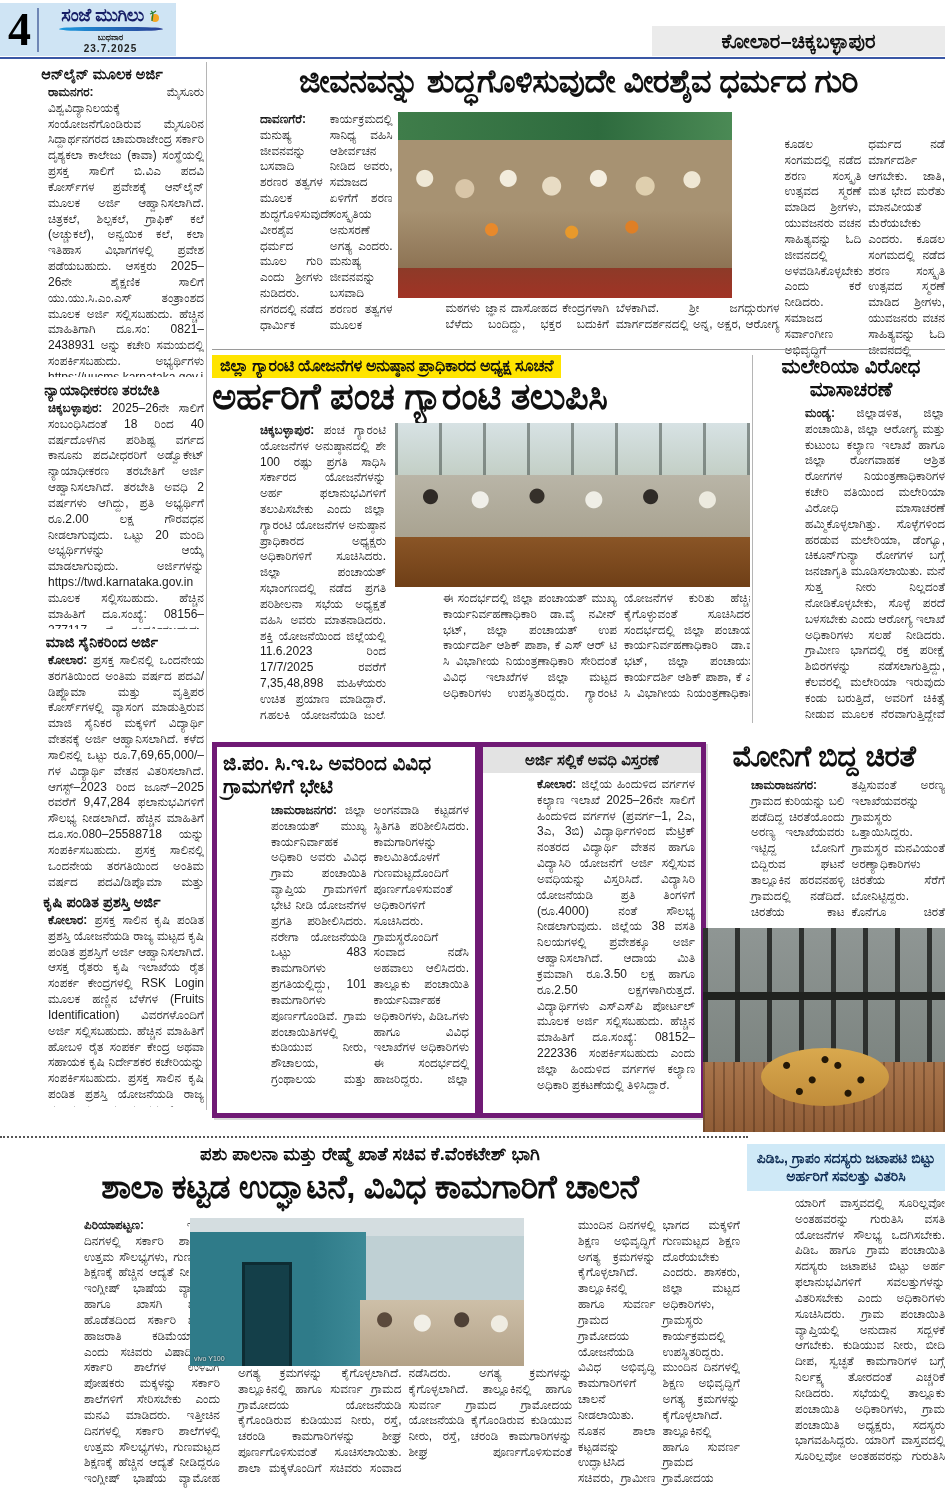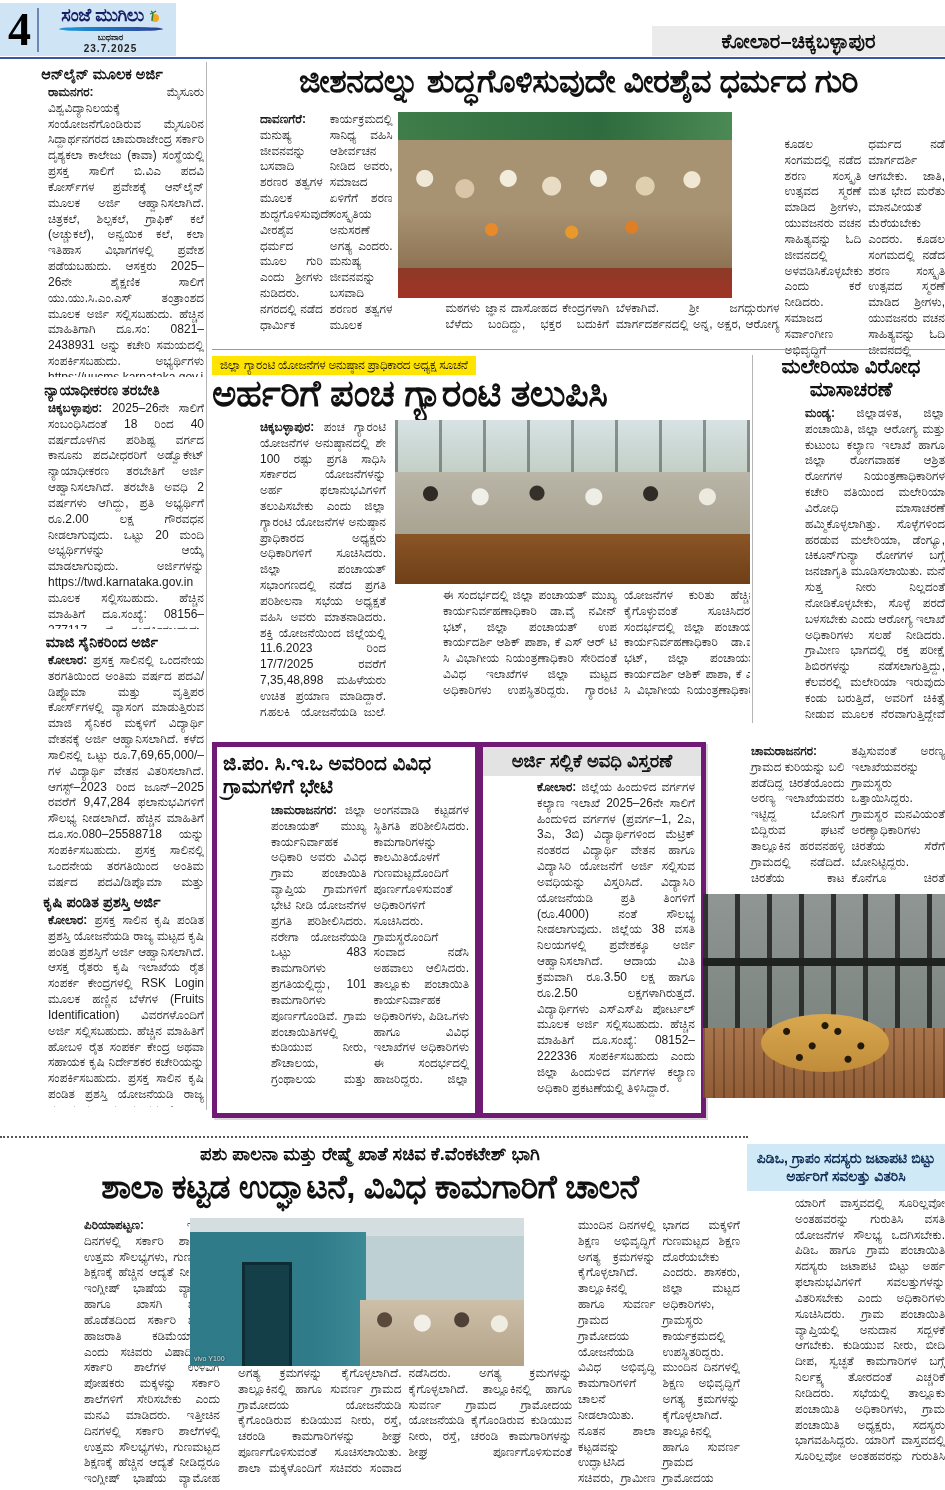--- a/index.html
+++ b/index.html
@@ -28,27 +28,27 @@
   .cols2{column-count:2;column-gap:7px;}
   .vline{width:1px;background:#b5b5b5;}
   .hline{height:1px;background:#9a9a9a;}
   
   .main-headline{left:212px;top:62px;width:733px;font-size:32px;font-weight:bold;
                  text-align:center;letter-spacing:-0.5px;line-height:1.2;}
   .main-row{left:212px;top:112px;width:733px;height:233px;display:flex;gap:5px;}
   .photo{background:#b9ab92;position:relative;overflow:hidden;}
   .photo-strip{position:absolute;left:0;width:100%;}
   
-  .kicker{display:inline-block;background:#ffe400;font-size:12px;font-weight:normal;
+  .kicker{display:inline-block;background:#ffe400;font-size:16px;font-weight:bold;
           padding:2px 8px 3px;letter-spacing:-0.3px;}
   .g-headline{font-size:37px;font-weight:bold;letter-spacing:-0.5px;line-height:1.05;}
   
   .box{border:5px solid #701a75;background:#fff;box-shadow:2px 2px 0 #d9d9d9;}
   .ceo-title{font-size:20px;font-weight:bold;line-height:1.15;padding:5px 6px 3px;}
-  .gray-band{background:#e3e3e3;text-align:center;font-size:18px;font-weight:bold;padding:4px 2px;}
+  .gray-band{background:#e3e3e3;text-align:center;font-size:15px;font-weight:bold;padding:4px 2px;}
   .leo-title{font-size:29px;font-weight:bold;text-align:center;letter-spacing:-0.5px;}
   
   .dotted{border-top:2px dotted #555;}
   .b-kicker{font-size:18px;font-weight:bold;text-align:center;}
   .b-headline{font-size:33px;font-weight:bold;text-align:center;letter-spacing:-0.5px;}
   .bluebox{background:#cfe9f7;color:#0c2a52;font-size:14px;font-weight:bold;text-align:center;
            padding:6px 4px;line-height:1.25;}
   .wm{position:absolute;left:4px;bottom:4px;font-size:7px;color:#eee;opacity:.9;
       text-shadow:0 0 2px #000;}
 </style>
@@ -107,21 +107,21 @@
     <div style="height:218px;overflow:hidden;">
       <div class="rail-title">ಕೃಷಿ ಪಂಡಿತ ಪ್ರಶಸ್ತಿ ಅರ್ಜಿ</div>
       <div class="body-txt" style="height:194px;">
         <span class="dl">ಕೋಲಾರ:</span>
         <span>ಪ್ರಸಕ್ತ ಸಾಲಿನ ಕೃಷಿ ಪಂಡಿತ ಪ್ರಶಸ್ತಿ ಯೋಜನೆಯಡಿ ರಾಜ್ಯ ಮಟ್ಟದ ಕೃಷಿ ಪಂಡಿತ ಪ್ರಶಸ್ತಿಗೆ ಅರ್ಜಿ ಆಹ್ವಾನಿಸಲಾಗಿದೆ. ಆಸಕ್ತ ರೈತರು ಕೃಷಿ ಇಲಾಖೆಯ ರೈತ ಸಂಪರ್ಕ ಕೇಂದ್ರಗಳಲ್ಲಿ RSK Login ಮೂಲಕ ಹಣ್ಣಿನ ಬೆಳೆಗಳ (Fruits Identification) ವಿವರಗಳೊಂದಿಗೆ ಅರ್ಜಿ ಸಲ್ಲಿಸಬಹುದು. ಹೆಚ್ಚಿನ ಮಾಹಿತಿಗೆ ಹೋಬಳಿ ರೈತ ಸಂಪರ್ಕ ಕೇಂದ್ರ ಅಥವಾ ಸಹಾಯಕ ಕೃಷಿ ನಿರ್ದೇಶಕರ ಕಚೇರಿಯನ್ನು ಸಂಪರ್ಕಿಸಬಹುದು. ಪ್ರಸಕ್ತ ಸಾಲಿನ ಕೃಷಿ ಪಂಡಿತ ಪ್ರಶಸ್ತಿ ಯೋಜನೆಯಡಿ ರಾಜ್ಯ ಮಟ್ಟದ ಕೃಷಿ ಪಂಡಿತ ಪ್ರಶಸ್ತಿಗೆ ಅರ್ಜಿ ಆಹ್ವಾನಿಸಲಾಗಿದೆ. ಆಸಕ್ತ ರೈತರು ಕೃಷಿ ಇಲಾಖೆಯ ರೈತ ಸಂಪರ್ಕ ಕೇಂದ್ರಗಳಲ್ಲಿ RSK Login ಮೂಲಕ ಹಣ್ಣಿನ ಬೆಳೆಗಳ (Fruits Identification) ವಿವರಗಳೊಂದಿಗೆ ಅರ್ಜಿ ಸಲ್ಲಿಸಬಹುದು. ಹೆಚ್ಚಿನ ಮಾಹಿತಿಗೆ ಹೋಬಳಿ ರೈತ ಸಂಪರ್ಕ ಕೇಂದ್ರ ಅಥವಾ ಸಹಾಯಕ ಕೃಷಿ ನಿರ್ದೇಶಕರ ಕಚೇರಿಯನ್ನು ಸಂಪರ್ಕಿಸಬಹುದು. </span>
       </div>
     </div>
   </div>
   <div class="abs vline" style="left:206px;top:62px;height:1048px;"></div>
 
-  <div class="abs main-headline">ಜೀಶನದಲ್ನು ಶುದ್ಧಗೊಳಿಸುವುದೇ ವೀರಶೈವ ಧರ್ಮದ ಗುರಿ</div>
+  <div class="abs main-headline">ಜೀವನವನ್ನು ಶುದ್ಧಗೊಳಿಸುವುದೇ ವೀರಶೈವ ಧರ್ಮದ ಗುರಿ</div>
 
   <div class="abs main-row">
     <div class="body-txt cols2" style="width:176px;height:233px;">
       <span class="dl">ದಾವಣಗೆರೆ:</span>
       <span>ಮನುಷ್ಯ ಜೀವನವನ್ನು ಬಸವಾದಿ ಶರಣರ ತತ್ವಗಳ ಮೂಲಕ ಶುದ್ಧಗೊಳಿಸುವುದೇ ವೀರಶೈವ ಧರ್ಮದ ಮೂಲ ಗುರಿ ಎಂದು ಶ್ರೀಗಳು ನುಡಿದರು. ನಗರದಲ್ಲಿ ನಡೆದ ಧಾರ್ಮಿಕ ಕಾರ್ಯಕ್ರಮದಲ್ಲಿ ಸಾನಿಧ್ಯ ವಹಿಸಿ ಆಶೀರ್ವಚನ ನೀಡಿದ ಅವರು, ಸಮಾಜದ ಏಳಿಗೆಗೆ ಶರಣ ಸಂಸ್ಕೃತಿಯ ಅನುಸರಣೆ ಅಗತ್ಯ ಎಂದರು. ಮನುಷ್ಯ ಜೀವನವನ್ನು ಬಸವಾದಿ ಶರಣರ ತತ್ವಗಳ ಮೂಲಕ ಶುದ್ಧಗೊಳಿಸುವುದೇ ವೀರಶೈವ ಧರ್ಮದ ಮೂಲ ಗುರಿ ಎಂದು ಶ್ರೀಗಳು ನುಡಿದರು. ನಗರದಲ್ಲಿ ನಡೆದ ಧಾರ್ಮಿಕ ಕಾರ್ಯಕ್ರಮದಲ್ಲಿ ಸಾನಿಧ್ಯ ವಹಿಸಿ ಆಶೀರ್ವಚನ ನೀಡಿದ ಅವರು, ಸಮಾಜದ ಏಳಿಗೆಗೆ ಶರಣ ಸಂಸ್ಕೃತಿಯ ಅನುಸರಣೆ ಅಗತ್ಯ ಎಂದರು. ಮನುಷ್ಯ ಜೀವನವನ್ನು ಬಸವಾದಿ ಶರಣರ ತತ್ವಗಳ ಮೂಲಕ ಶುದ್ಧಗೊಳಿಸುವುದೇ ವೀರಶೈವ ಧರ್ಮದ ಮೂಲ ಗುರಿ ಎಂದು ಶ್ರೀಗಳು ನುಡಿದರು. ನಗರದಲ್ಲಿ ನಡೆದ ಧಾರ್ಮಿಕ ಕಾರ್ಯಕ್ರಮದಲ್ಲಿ ಸಾನಿಧ್ಯ ವಹಿಸಿ ಆಶೀರ್ವಚನ ನೀಡಿದ ಅವರು, ಸಮಾಜದ ಏಳಿಗೆಗೆ ಶರಣ ಸಂಸ್ಕೃತಿಯ ಅನುಸರಣೆ ಅಗತ್ಯ ಎಂದರು. </span>
     </div>
 
     <div style="width:334px;">
       <div class="photo" style="width:334px;height:186px;">
         <div class="photo-strip" style="top:0;height:28px;background:linear-gradient(90deg,#3f7d4a,#2e6b3e 60%,#4b8a55);"></div>
@@ -202,20 +202,21 @@
 
   <div class="abs box" style="left:478px;top:742px;width:218px;height:366px;overflow:hidden;">
     <div class="gray-band">ಅರ್ಜಿ ಸಲ್ಲಿಕೆ ಅವಧಿ ವಿಸ್ತರಣೆ</div>
     <div class="body-txt" style="height:322px;margin:4px 6px 6px;">
       <span class="dl">ಕೋಲಾರ:</span>
       <span>ಜಿಲ್ಲೆಯ ಹಿಂದುಳಿದ ವರ್ಗಗಳ ಕಲ್ಯಾಣ ಇಲಾಖೆ 2025–26ನೇ ಸಾಲಿಗೆ ಹಿಂದುಳಿದ ವರ್ಗಗಳ (ಪ್ರವರ್ಗ–1, 2ಎ, 3ಎ, 3ಬಿ) ವಿದ್ಯಾರ್ಥಿಗಳಿಂದ ಮೆಟ್ರಿಕ್ ನಂತರದ ವಿದ್ಯಾರ್ಥಿ ವೇತನ ಹಾಗೂ ವಿದ್ಯಾಸಿರಿ ಯೋಜನೆಗೆ ಅರ್ಜಿ ಸಲ್ಲಿಸುವ ಅವಧಿಯನ್ನು ವಿಸ್ತರಿಸಿದೆ. ವಿದ್ಯಾಸಿರಿ ಯೋಜನೆಯಡಿ ಪ್ರತಿ ತಿಂಗಳಿಗೆ (ರೂ.4000) ನಂತೆ ಸೌಲಭ್ಯ ನೀಡಲಾಗುವುದು. ಜಿಲ್ಲೆಯ 38 ವಸತಿ ನಿಲಯಗಳಲ್ಲಿ ಪ್ರವೇಶಕ್ಕೂ ಅರ್ಜಿ ಆಹ್ವಾನಿಸಲಾಗಿದೆ. ಆದಾಯ ಮಿತಿ ಕ್ರಮವಾಗಿ ರೂ.3.50 ಲಕ್ಷ ಹಾಗೂ ರೂ.2.50 ಲಕ್ಷಗಳಾಗಿರುತ್ತದೆ. ವಿದ್ಯಾರ್ಥಿಗಳು ಎಸ್‌ಎಸ್‌ಪಿ ಪೋರ್ಟಲ್ ಮೂಲಕ ಅರ್ಜಿ ಸಲ್ಲಿಸಬಹುದು. ಹೆಚ್ಚಿನ ಮಾಹಿತಿಗೆ ದೂ.ಸಂಖ್ಯೆ: 08152–222336 ಸಂಪರ್ಕಿಸಬಹುದು ಎಂದು ಜಿಲ್ಲಾ ಹಿಂದುಳಿದ ವರ್ಗಗಳ ಕಲ್ಯಾಣ ಅಧಿಕಾರಿ ಪ್ರಕಟಣೆಯಲ್ಲಿ ತಿಳಿಸಿದ್ದಾರೆ.</span>
     </div>
   </div>
 
   <div class="abs" style="left:703px;top:740px;width:242px;height:402px;overflow:hidden;">
+    <div class="leo-title">ಮೋನಿಗೆ ಬಿದ್ದ ಚಿರತೆ</div>
     <div class="body-txt cols2" style="height:146px;margin-top:4px;">
       <span class="dl">ಚಾಮರಾಜನಗರ:</span>
       <span>ಗ್ರಾಮದ ಕುರಿಯನ್ನು ಬಲಿ ಪಡೆದಿದ್ದ ಚಿರತೆಯೊಂದು ಅರಣ್ಯ ಇಲಾಖೆಯವರು ಇಟ್ಟಿದ್ದ ಬೋನಿಗೆ ಬಿದ್ದಿರುವ ಘಟನೆ ತಾಲ್ಲೂಕಿನ ಹರವನಹಳ್ಳಿ ಗ್ರಾಮದಲ್ಲಿ ನಡೆದಿದೆ. ಚಿರತೆಯ ಕಾಟ ತಪ್ಪಿಸುವಂತೆ ಅರಣ್ಯ ಇಲಾಖೆಯವರನ್ನು ಗ್ರಾಮಸ್ಥರು ಒತ್ತಾಯಿಸಿದ್ದರು. ಗ್ರಾಮಸ್ಥರ ಮನವಿಯಂತೆ ಅರಣ್ಯಾಧಿಕಾರಿಗಳು ಚಿರತೆಯ ಸೆರೆಗೆ ಬೋನಿಟ್ಟಿದ್ದರು. ಕೊನೆಗೂ ಚಿರತೆ ಬೋನಿಗೆ ಬಿದ್ದಿದ್ದು, ಗ್ರಾಮಸ್ಥರು ನೆಮ್ಮದಿಯ ನಿಟ್ಟುಸಿರು ಬಿಟ್ಟಿದ್ದಾರೆ ಹಾಗೂ ತಂಡೋಪತಂಡವಾಗಿ ಬಂದು ವೀಕ್ಷಿಸುತ್ತಿದ್ದಾರೆ. ಅಮಚವಾಡಿ ಗ್ರಾಮದ ಹನುಮಂತ ಶೆಟ್ಟಿ ಎಂಬುವವರ ಜಮೀನಿನಲ್ಲಿ ಕುರಿಯನ್ನು ಬಲಿ ಪಡೆದ ಚಿರತೆ ಬೋನಿಗೆ ಬಿದ್ದಿದೆ.</span>
     </div>
     <div class="photo" style="width:242px;height:204px;margin-top:4px;background:#9aa0a0;">
       <div class="photo-strip" style="top:0;height:134px;background:
            repeating-linear-gradient(90deg, rgba(30,32,30,.85) 0 5px, transparent 5px 32px),
            linear-gradient(180deg,#8f9694,#7d8581);"></div>
       <div class="photo-strip" style="top:64px;height:8px;background:#20221f;"></div>
       <div class="photo-strip" style="bottom:0;height:70px;background:

